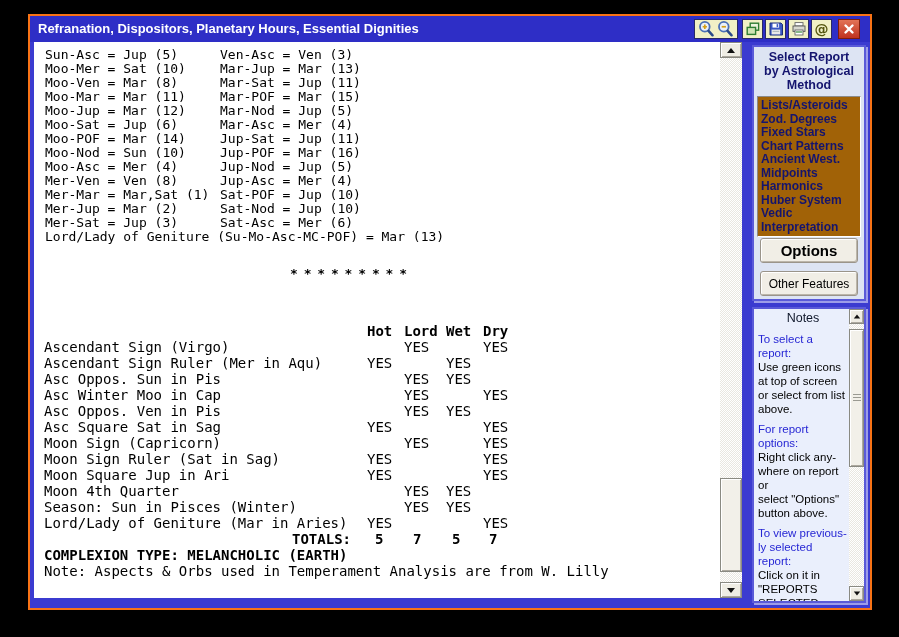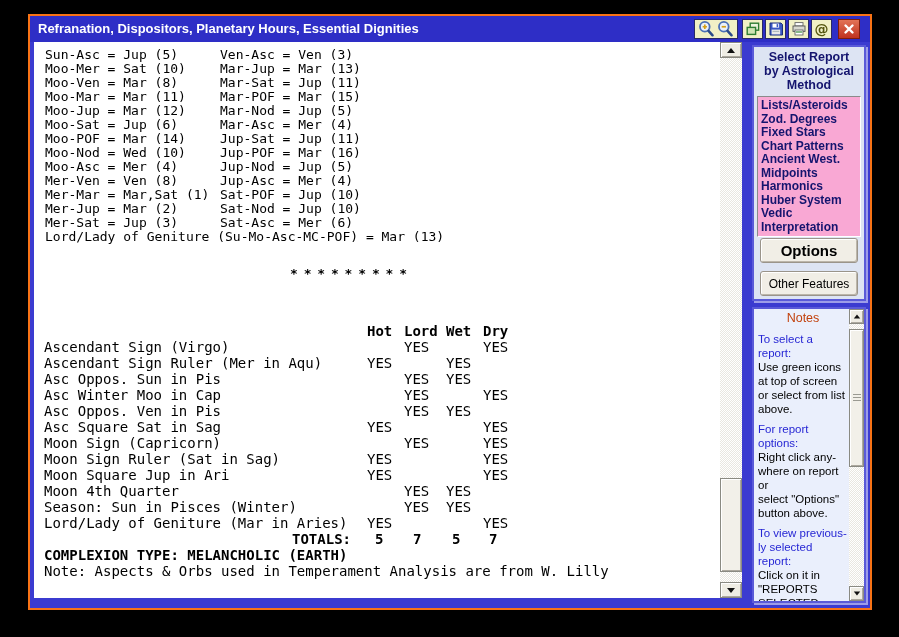--- a/index.html
+++ b/index.html
@@ -63,37 +63,37 @@
           border-bottom:5px solid #111;}
   .arr-down{width:0;height:0;border-left:4px solid transparent;border-right:4px solid transparent;
             border-top:5px solid #111;}
 
   
   .panel{position:absolute;box-sizing:border-box;border:2px solid #5a5ad8;
          box-shadow:2px 2px 0 rgba(255,255,255,.5);}
   .panel.select{left:722px;top:29px;width:114px;height:256px;background:#dde4f3;}
   .sr-title{margin-top:3px;text-align:center;color:#14146e;
             font:bold 12.5px "Liberation Sans",sans-serif;line-height:14px;white-space:pre-line;}
-  .listbox{margin:4px auto 0;width:104px;height:141px;background:#f9a8d4;
+  .listbox{margin:4px auto 0;width:104px;height:141px;background:#a16207;
            border:1px solid;border-color:#8a8a8a #fff #fff #8a8a8a;
            box-sizing:border-box;padding:2px 0 0 3px;overflow:hidden;}
   .lb-item{font:bold 12px "Liberation Sans",sans-serif;color:#14146e;
            line-height:13.5px;white-space:nowrap;cursor:pointer;}
   .btn{position:absolute;left:6px;width:98px;height:25px;background:#f1eee6;
        border:1px solid #9a948a;border-radius:3px;box-sizing:border-box;
        box-shadow:inset 1px 1px 0 #fff,inset -1px -1px 0 #bcb6aa;
        font:12px "Liberation Sans",sans-serif;color:#000;
        display:flex;align-items:center;justify-content:center;cursor:pointer;}
   .btn.options{top:191px;font-weight:bold;font-size:15px;}
   .btn.other{top:224px;}
 
   .panel.notes{left:722px;top:291px;width:114px;height:296px;background:#eaeffc;}
   .notes-inner{position:absolute;left:0;top:0;right:15px;bottom:0;overflow:hidden;
                padding:2px 1px 0 4px;}
-  .notes-title{text-align:center;color:#c2410c;font:12.5px "Liberation Sans",sans-serif;
+  .notes-title{text-align:center;color:#0f172a;font:12.5px "Liberation Sans",sans-serif;
                height:15px;line-height:15px;}
   .note-sec{margin-top:6px;}
   .note-head{color:#2626d4;font:11.5px "Liberation Sans",sans-serif;
              line-height:14px;white-space:pre-line;}
   .note-text{color:#000;font:11.5px "Liberation Sans",sans-serif;
              line-height:14px;white-space:pre-line;}
   .nscroll{position:absolute;right:0;top:0;width:15px;height:292px;background:#fff;
            background-image:conic-gradient(#e9e7e0 25%,transparent 0 50%,#e9e7e0 0 75%,transparent 0);
            background-size:2px 2px;}
   .nbtn{position:absolute;left:0;width:15px;height:15px;background:#efede4;
@@ -176,21 +176,21 @@
 
   <div class="client mono">
     <div class="disp-block">
         <div class="disp-line"><span class="disp-a">Sun-Asc = Jup (5)</span><span class="disp-b">Ven-Asc = Ven (3)</span></div>
         <div class="disp-line"><span class="disp-a">Moo-Mer = Sat (10)</span><span class="disp-b">Mar-Jup = Mar (13)</span></div>
         <div class="disp-line"><span class="disp-a">Moo-Ven = Mar (8)</span><span class="disp-b">Mar-Sat = Jup (11)</span></div>
         <div class="disp-line"><span class="disp-a">Moo-Mar = Mar (11)</span><span class="disp-b">Mar-POF = Mar (15)</span></div>
         <div class="disp-line"><span class="disp-a">Moo-Jup = Mar (12)</span><span class="disp-b">Mar-Nod = Jup (5)</span></div>
         <div class="disp-line"><span class="disp-a">Moo-Sat = Jup (6)</span><span class="disp-b">Mar-Asc = Mer (4)</span></div>
         <div class="disp-line"><span class="disp-a">Moo-POF = Mar (14)</span><span class="disp-b">Jup-Sat = Jup (11)</span></div>
-        <div class="disp-line"><span class="disp-a">Moo-Nod = Wed (10)</span><span class="disp-b">Jup-POF = Mar (16)</span></div>
+        <div class="disp-line"><span class="disp-a">Moo-Nod = Sun (10)</span><span class="disp-b">Jup-POF = Mar (16)</span></div>
         <div class="disp-line"><span class="disp-a">Moo-Asc = Mer (4)</span><span class="disp-b">Jup-Nod = Jup (5)</span></div>
         <div class="disp-line"><span class="disp-a">Mer-Ven = Ven (8)</span><span class="disp-b">Jup-Asc = Mer (4)</span></div>
         <div class="disp-line"><span class="disp-a">Mer-Mar = Mar,Sat (1)</span><span class="disp-b">Sat-POF = Jup (10)</span></div>
         <div class="disp-line"><span class="disp-a">Mer-Jup = Mar (2)</span><span class="disp-b">Sat-Nod = Jup (10)</span></div>
         <div class="disp-line"><span class="disp-a">Mer-Sat = Jup (3)</span><span class="disp-b">Sat-Asc = Mer (6)</span></div>
         <div class="disp-line">Lord/Lady of Geniture (Su-Mo-Asc-MC-POF) = Mar (13)</div>
       </div>
     <div class="separator">* * * * * * * * *</div>
     <div class="temp-header">
         <span class="tcol" style="left: 323px;">Hot</span>

